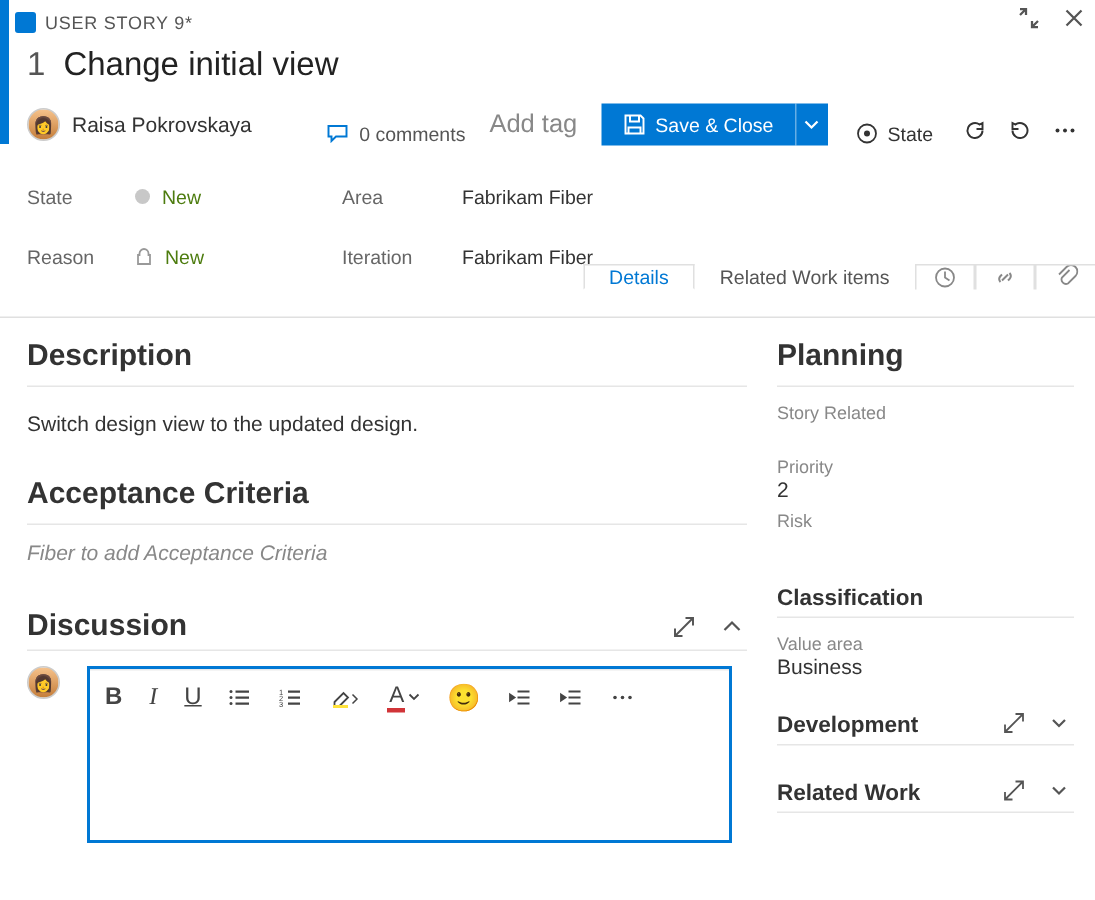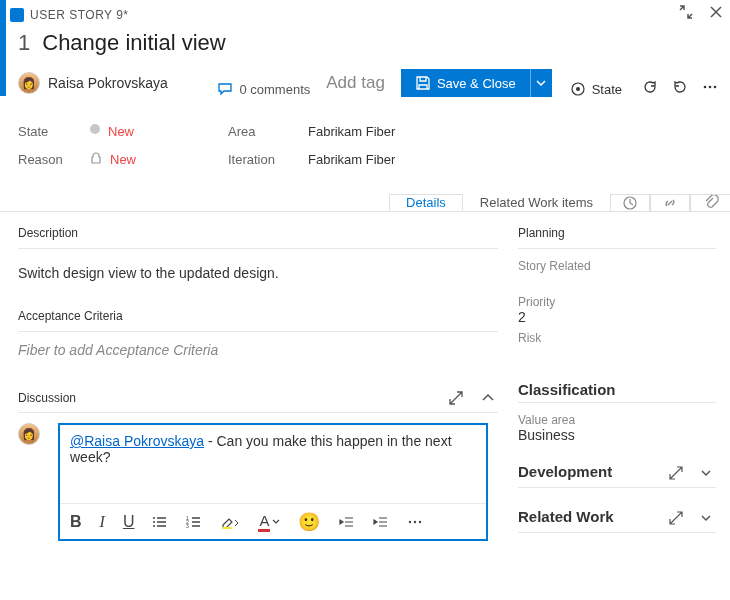--- a/index.html
+++ b/index.html
@@ -23,50 +23,50 @@
   .comments { display:flex; align-items:center; gap:6px; color:#555; font-size:13px; }
   .addtag { color:#888; font-size:17px; background:none; border:none; cursor:pointer; padding:4px 6px; }
   .saveclose { background:#0078d4; color:#fff; border:none; height:28px; padding:0 14px; display:flex; align-items:center; gap:6px; font-size:13px; cursor:pointer; }
   .split { width:22px; height:28px; background:#0078d4; border-left:1px solid rgba(255,255,255,.4); color:#fff; display:flex;align-items:center;justify-content:center; cursor:pointer; }
   .follow { display:flex; align-items:center; gap:6px; color:#333; background:none; border:none; font-size:13px; cursor:pointer; padding:0 8px; }
   .icon16 { width:16px; height:16px; }
   
   .fields { position: absolute; left: 18px; top: 118px; width: 480px; }
   .frow { display:flex; height:26px; align-items:center; font-size:13px; }
   .flabel { width: 72px; color:#666; }
-  .fval { color:#ef4444; display:flex; align-items:flex-start; gap:8px; }
+  .fval { color:#4d7c0f; display:flex; align-items:center; gap:8px; }
   .flabel2 { display:inline-block; width:80px; color:#666; }
   .dot-grey { width:10px; height:10px; border-radius:50%; background:#c8c8c8; display:inline-block; }
   .col1 { width:210px; }
   
-  .tabs { position:absolute; left:0; right:0; top:176px; border-bottom:1px solid #e0e0e0; height:36px; display:flex; justify-content:flex-end; align-items:flex-end; }
+  .tabs { position:absolute; left:0; right:0; top:176px; border-bottom:1px solid #e0e0e0; height:36px; display:flex; justify-content:flex-end; align-items:flex-start; }
   .tab { padding:0 16px; display:flex; align-items:center; color:#555; font-size:13px; border:1px solid transparent; cursor:pointer; position:relative; }
   .tab.active { color:#0078d4; border:1px solid #e0e0e0; border-bottom:1px solid #fff; background:#fff; }
   .tabicon { width:40px; display:flex; align-items:center; justify-content:center; border:1px solid #e0e0e0; border-bottom:none; color:#888; cursor:pointer; }
   .tabicon:last-child { border-right:none; }
   
   .main { position:absolute; left:18px; right:14px; top:222px; bottom:0; display:flex; }
   .left { width:500px; padding-right:20px; }
   .right { flex:1; }
-  .sect-title { font-size:12px; color:#333; margin:4px 0 8px; font-weight:400; }
+  .sect-title { font-size:20px; color:#333; margin:4px 0 8px; font-weight:700; }
   .desc { font-size:14px; color:#333; padding:6px 0 24px; }
   .hr { border:none; border-top:1px solid #e6e6e6; margin:4px 0 10px; }
   .placeholder { color:#888; font-style:italic; font-size:14px; }
   .disc-head { display:flex; align-items:center; gap:10px; margin-top:30px; }
   .disc-head .sp { margin-left:auto; display:flex; gap:12px; color:#555; }
   .disc-area { display:flex; gap:10px; margin-top:10px; }
   .editor { border:2px solid #0078d4; width:430px; height:118px; display:flex; flex-direction:column; }
   .editor .body { flex:1; padding:8px 10px; font-size:14px; color:#333; }
   .mention { color:#0066cc; text-decoration:underline; }
   .editor .toolbar { height:36px; border-top:1px solid #e9e9e9; display:flex; align-items:center; gap:18px; padding:0 10px; color:#444; }
   .tb-btn { background:none; border:none; cursor:pointer; font-size:16px; color:#444; display:flex; align-items:center; gap:2px; }
   
   .rlabel { font-size:12px; color:#888; margin-top:4px; }
   .rval { font-size:14px; color:#333; margin-bottom:6px; }
-  .rtitle { font-size:15px; font-weight:600; margin-top:20px; margin-bottom:4px; display:flex; align-items:flex-start; }
+  .rtitle { font-size:15px; font-weight:600; margin-top:20px; margin-bottom:4px; display:flex; align-items:flex-end; }
   .rtitle .icons { margin-left:auto; display:flex; gap:10px; color:#555; }
   svg { display:block; }
 </style>
 </head>
 <body>
 
 <div class="blue-bar"></div>
 
 <div class="tbar">
   <span class="type-icon"></span>
@@ -144,21 +144,21 @@
 <div class="fields">
   <div class="frow">
     <span class="flabel col1" style="width:72px">State</span>
     <span class="fval col1" style="width:138px">
       <span class="dot-grey"></span>
       <span>New</span>
     </span>
     <span class="flabel2">Area</span>
     <span>Fabrikam Fiber</span>
   </div>
-  <div class="frow" style="margin-top:2px">
+  <div class="frow" style="margin-top:14px">
     <span class="flabel col1" style="width:72px">Reason</span>
     <span class="fval col1" style="width:138px">
       <svg width="12" height="12" viewBox="0 0 12 12">
           <path d="M3 5V4a3 3 0 0 1 6 0v1h1v6H2V5z" fill="none" stroke="#999" stroke-width="1.2"></path>
         </svg>
       <span>New</span>
     </span>
     <span class="flabel2">Iteration</span>
     <span>Fabrikam Fiber</span>
   </div>
@@ -207,23 +207,20 @@
           <svg class="icon16" viewBox="0 0 16 16">
               <path d="M3 10l5-5 5 5" fill="none" stroke="#555" stroke-width="1.5"></path>
             </svg>
         </button>
       </span>
     </div>
     <hr class="hr">
     <div class="disc-area">
       <span class="avatar">👩</span>
       <div class="editor">
-        <div class="body">
-          <span class="mention">@Raisa Pokrovskaya</span><span> - Can you make this happen in the next week?</span>
-        </div>
         <div class="toolbar">
           <button class="tb-btn" style="font-weight:700">B</button>
           <button class="tb-btn" style="font-style:italic;font-family:serif">I</button>
           <button class="tb-btn" style="text-decoration:underline">U</button>
           <button class="tb-btn">
             <svg width="16" height="16" viewBox="0 0 16 16">
                 <path d="M5 4h9M5 8h9M5 12h9" stroke="#444" stroke-width="1.5"></path>
                 <circle cx="2" cy="4" r="1" fill="#444"></circle>
                 <circle cx="2" cy="8" r="1" fill="#444"></circle>
                 <circle cx="2" cy="12" r="1" fill="#444"></circle>

